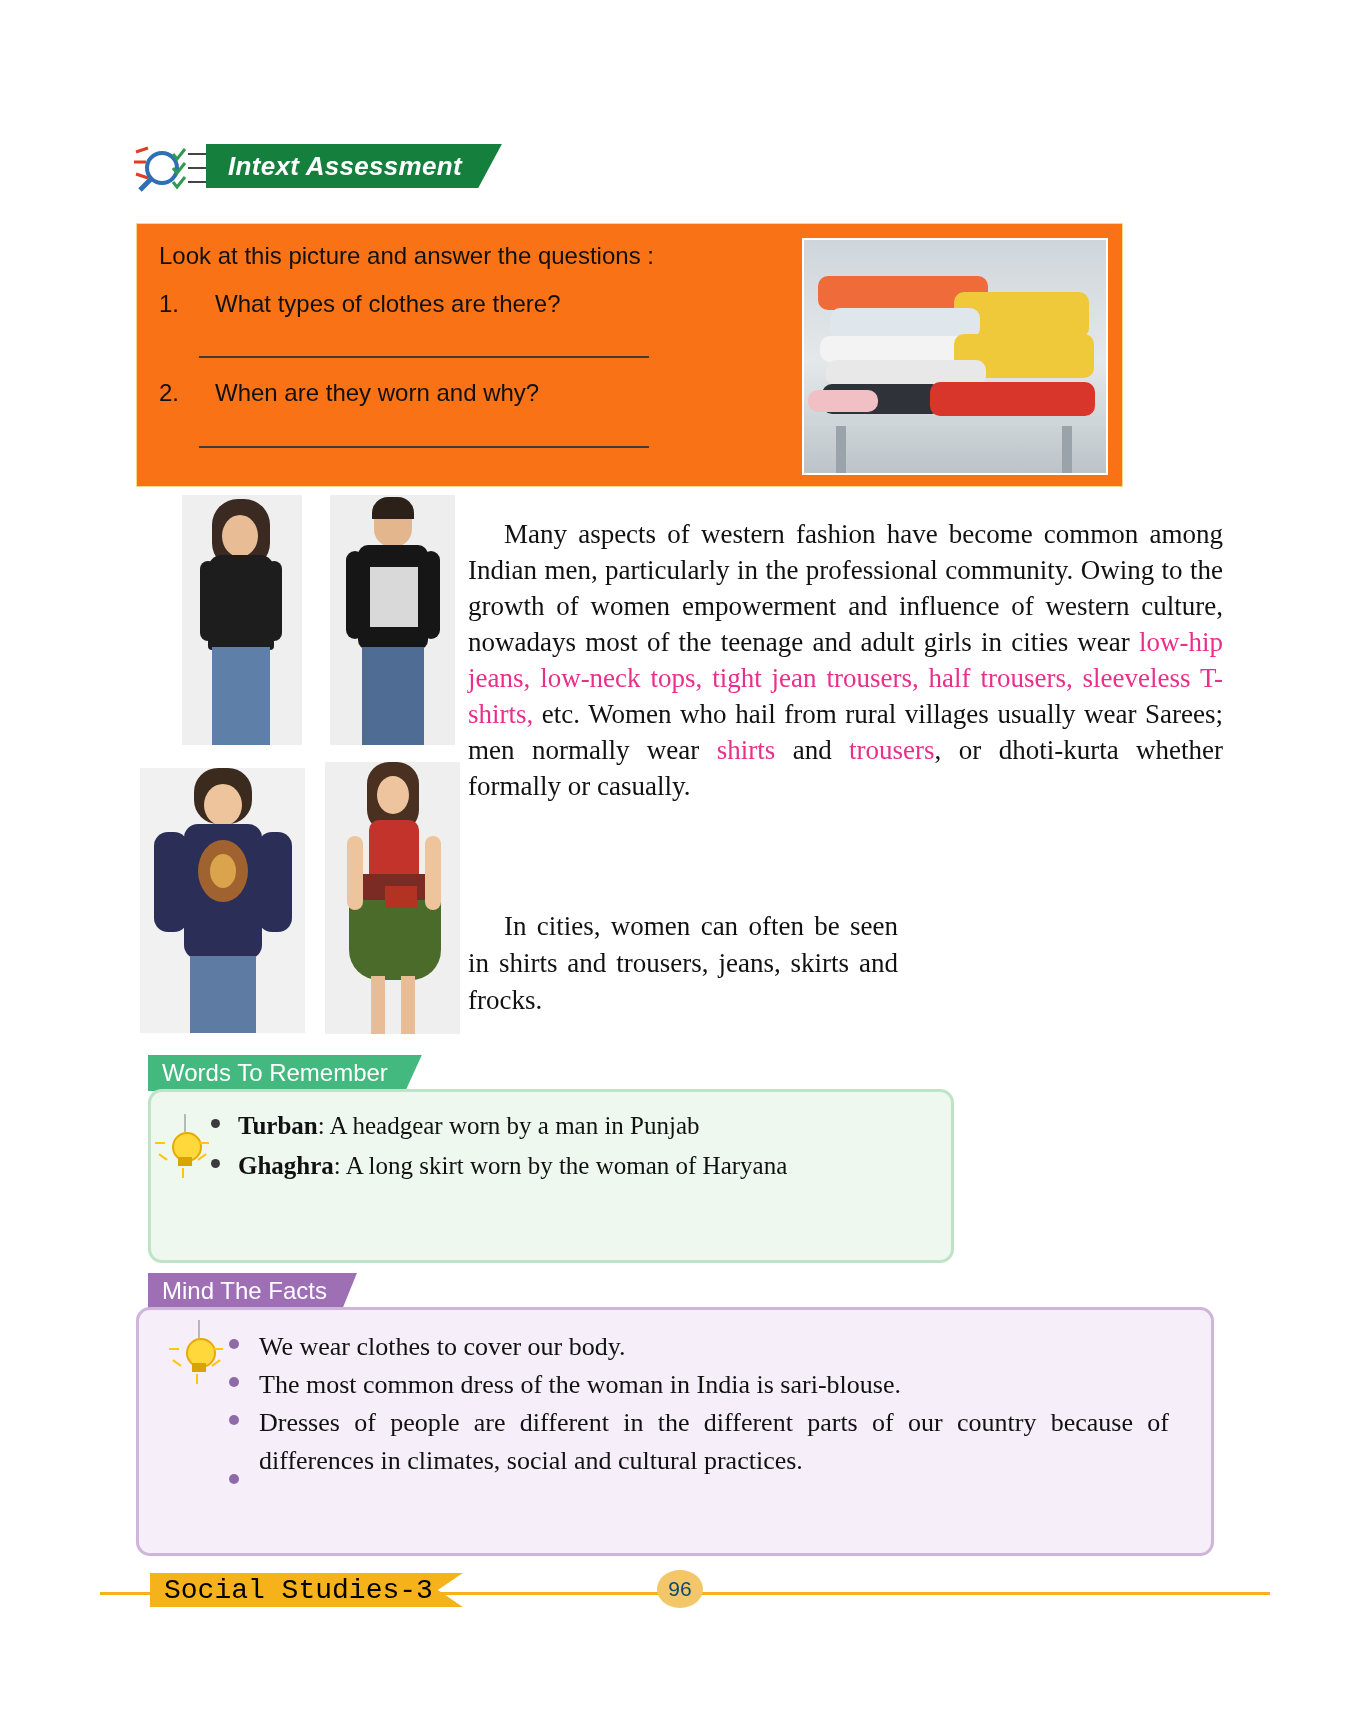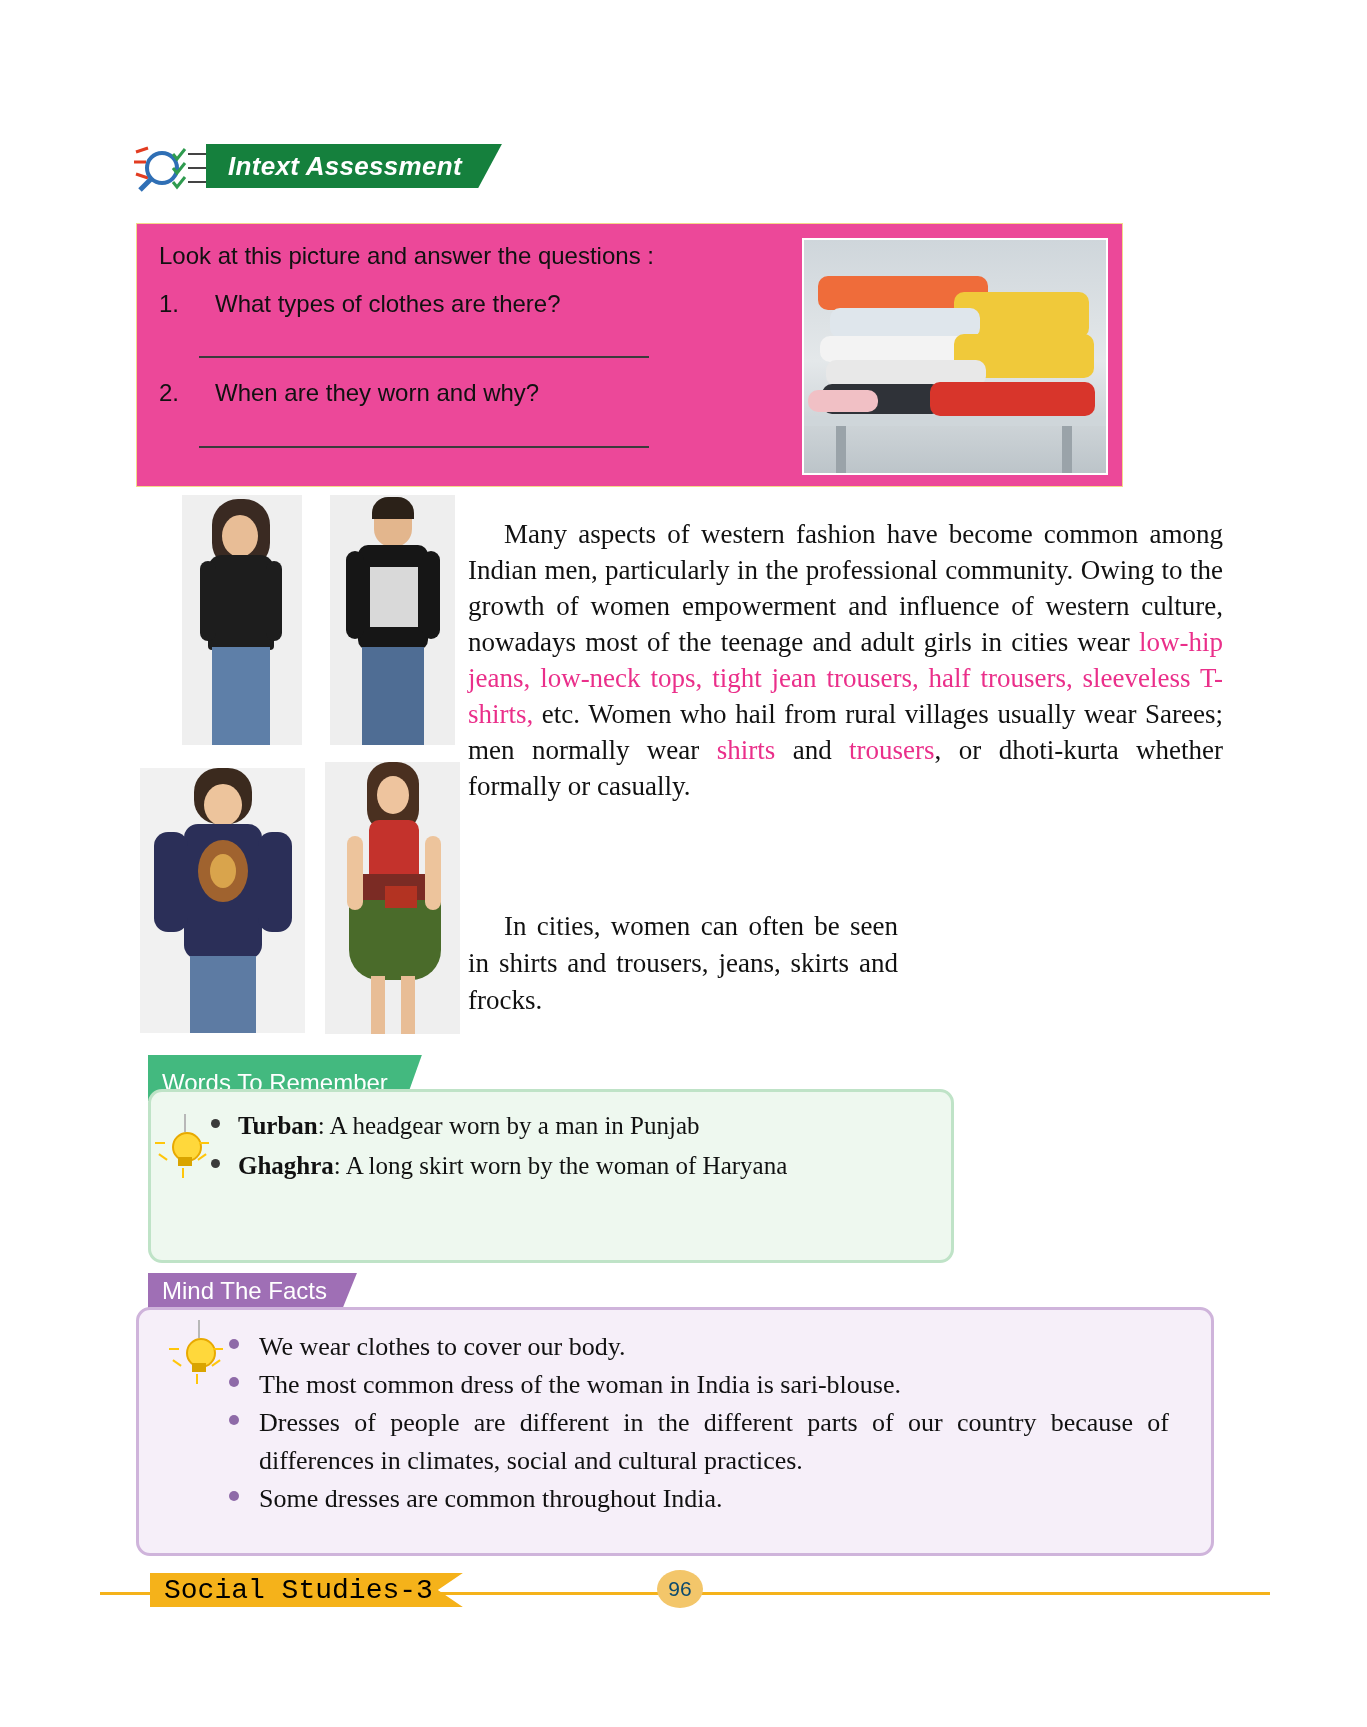--- a/index.html
+++ b/index.html
@@ -56,21 +56,21 @@
     letter-spacing: 0.3px;
   }
 
   
   .assess-box {
     position: absolute;
     left: 136px;
     top: 223px;
     width: 985px;
     height: 262px;
-    background: #ec4899;
+    background: #f97316;
     border: 1px solid #f3d98a;
   }
   .assess-intro {
     position: absolute;
     left: 22px;
     top: 18px;
     font-family: "Liberation Sans", sans-serif;
     font-size: 24px;
     color: #111;
   }
@@ -171,21 +171,21 @@
     color: #333;
     text-align: justify;
   }
 
   
   .wtr-tab {
     position: absolute;
     left: 148px;
     top: 1055px;
     height: 36px;
-    padding: 10px 34px 0 14px;
+    padding: 0 34px 0 14px;
     background: #43b97f;
     display: flex;
     align-items: center;
     clip-path: polygon(0 0, 100% 0, 94% 100%, 0 100%);
   }
   .wtr-tab span {
     color: #ffffff;
     font-family: "Liberation Sans", sans-serif;
     font-size: 24px;
   }
@@ -502,21 +502,20 @@
       <div class="mtf-item">
         <span class="bullet-p"></span>
         <span>The most common dress of the woman in India is sari-blouse.</span>
       </div>
       <div class="mtf-item">
         <span class="bullet-p"></span>
         <span>Dresses of people are different in the different parts of our country because of differences in climates, social and cultural practices.</span>
       </div>
       <div class="mtf-item">
         <span class="bullet-p"></span>
-        <span>Some dresses are common throughout India.</span>
       </div>
     </div>
   </div>
 
   <div class="footer-rule"></div>
   <div class="footer-tab">
     <span>Social Studies-3</span>
   </div>
   <div class="page-num">96</div>
 

